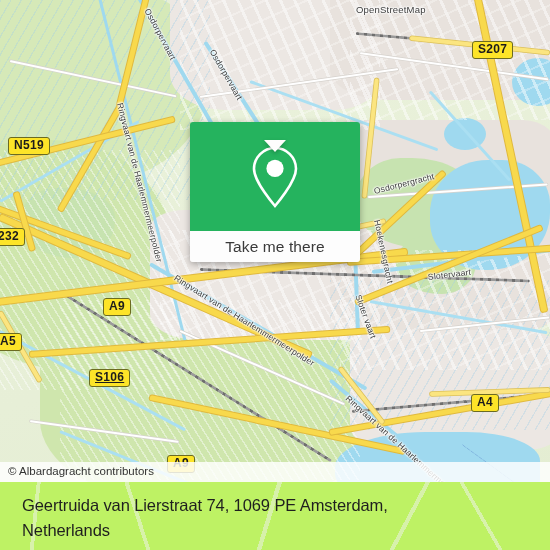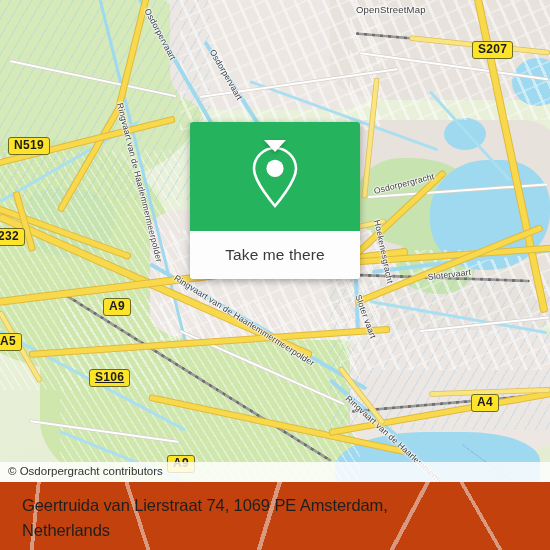--- a/index.html
+++ b/index.html
@@ -54,29 +54,29 @@
   
   .attrib{position:absolute;left:0;bottom:0;width:100%;height:20px;background:rgba(255,255,255,.82);}
   .attrib span{position:absolute;left:8px;top:3px;font-size:11.5px;color:#333;
     font-family:"Liberation Sans",sans-serif;}
 
   
   .card{position:absolute;left:190px;top:122px;width:170px;
     box-shadow:0 2px 7px rgba(0,0,0,.33);border-radius:3px;overflow:visible;}
   .card-top{height:109px;background:#25b35e;border-radius:3px 3px 0 0;
     display:flex;align-items:center;justify-content:center;}
-  .card-bottom{height:48px;background:#fdfdfd;border-radius:0 0 3px 3px;
+  .card-bottom{height:31px;background:#fdfdfd;border-radius:0 0 3px 3px;
     display:flex;align-items:center;justify-content:center;}
   .card-bottom span{font-size:15.5px;color:#3a3a3a;letter-spacing:.1px;}
   .tail{position:absolute;left:50%;margin-left:-11px;top:140px;width:0;height:0;
     border-left:11px solid transparent;border-right:11px solid transparent;
     border-top:12px solid #fdfdfd;filter:drop-shadow(0 2px 2px rgba(0,0,0,.22));}
 
   
-  .footer{position:absolute;left:0;top:482px;width:550px;height:68px;background:#c2410c;overflow:hidden;}
+  .footer{position:absolute;left:0;top:482px;width:550px;height:68px;background:#bef264;overflow:hidden;}
   .footer-wm{position:absolute;inset:0;opacity:.5;
     background-image:
       linear-gradient(107deg,rgba(0,0,0,0) 48.6%,#f1f1f1 48.6%,#f1f1f1 49.4%,rgba(0,0,0,0) 49.4%),
       linear-gradient(72deg,rgba(0,0,0,0) 25.6%,#f2f2f2 25.6%,#f2f2f2 26.3%,rgba(0,0,0,0) 26.3%),
       linear-gradient(118deg,rgba(0,0,0,0) 72.6%,#f1f1f1 72.6%,#f1f1f1 73.4%,rgba(0,0,0,0) 73.4%),
       linear-gradient(60deg,rgba(0,0,0,0) 84.6%,#f3f3f3 84.6%,#f3f3f3 85.3%,rgba(0,0,0,0) 85.3%),
       linear-gradient(96deg,rgba(0,0,0,0) 6.6%,#f2f2f2 6.6%,#f2f2f2 7.3%,rgba(0,0,0,0) 7.3%);}
   .addr{position:absolute;left:22px;top:11px;width:400px;font-size:16.5px;line-height:25px;
     color:#1f1f1f;letter-spacing:-.1px;}
   .logo{position:absolute;right:17px;top:17px;height:34px;display:flex;align-items:center;gap:3px;}
@@ -184,21 +184,21 @@
       <div class="mlabel" style="left:374px;top:186px;transform:rotate(-14deg);">Osdorpergracht</div>
       <div class="mlabel" style="left:377px;top:215px;transform:rotate(78deg);">Hoekenesgracht</div>
       <div class="mlabel" style="left:428px;top:272px;transform:rotate(-7deg);">Slotervaart</div>
       <div class="mlabel" style="left:358px;top:290px;transform:rotate(70deg);">Sloter vaart</div>
       <div class="mlabel" style="left:120px;top:98px;transform:rotate(76deg);">Ringvaart van de Haarlemmermeerpolder</div>
       <div class="mlabel" style="left:175px;top:272px;transform:rotate(32deg);">Ringvaart van de Haarlemmermeerpolder</div>
       <div class="mlabel" style="left:347px;top:392px;transform:rotate(42deg);">Ringvaart van de Haarlemmermeerpolder</div>
     </div>
 
     <div class="attrib">
-      <span>© Osdorpergracht contributors</span>
+      <span>© Albardagracht contributors</span>
     </div>
   </div>
 
   <div class="card">
     <div class="card-top">
       <svg width="58" height="68" viewBox="0 0 58 68">
         <path d="M29 5 C17.4 5 8 14.3 8 25.8 C8 39 29 63 29 63 C29 63 50 39 50 25.8 C50 14.3 40.6 5 29 5 Z" fill="none" stroke="#ffffff" stroke-width="2.6"></path>
         <circle cx="29" cy="25.4" r="8.6" fill="#ffffff"></circle>
       </svg>
     </div>

